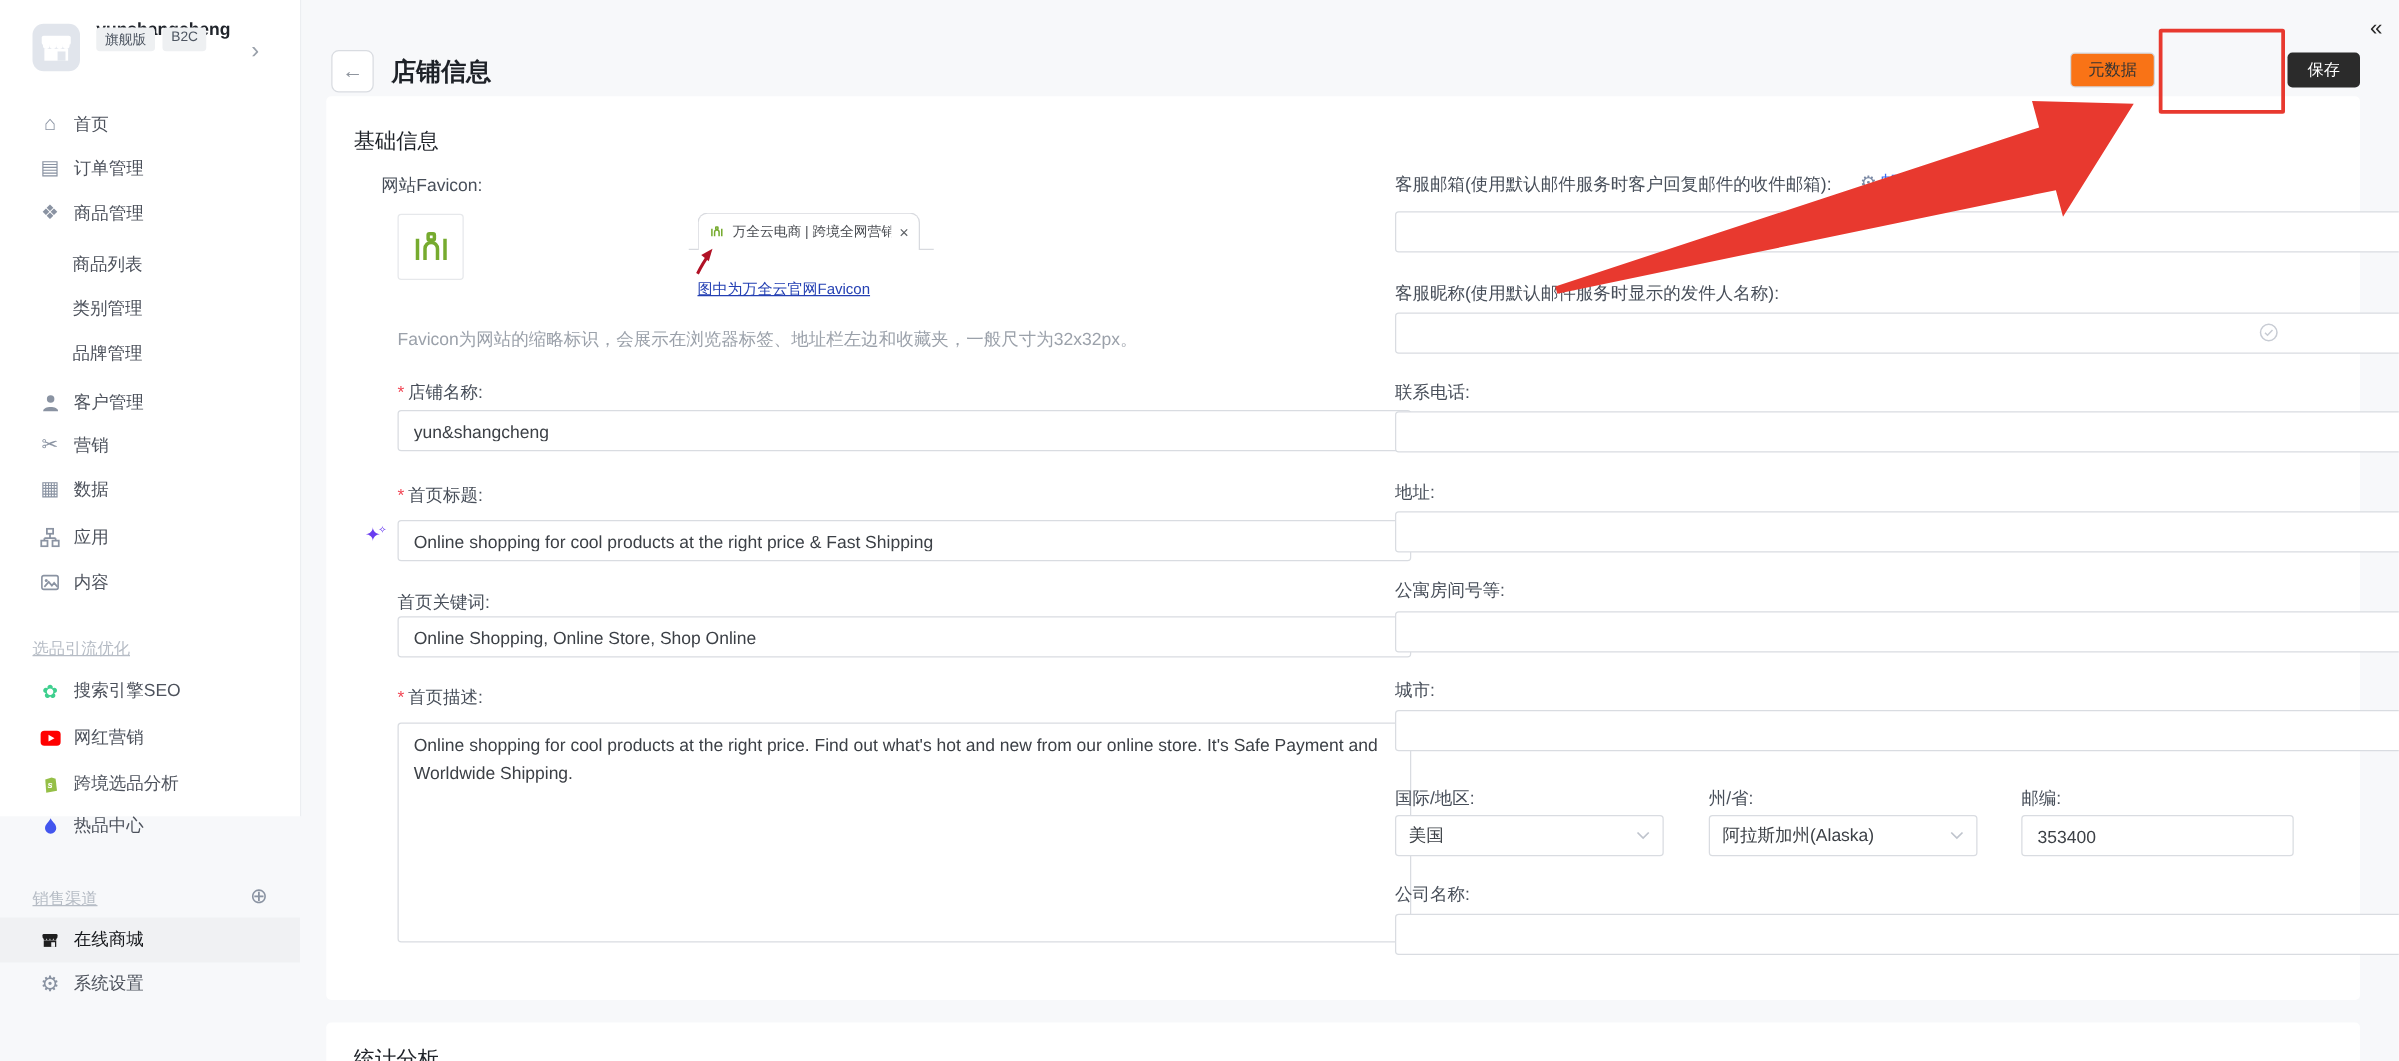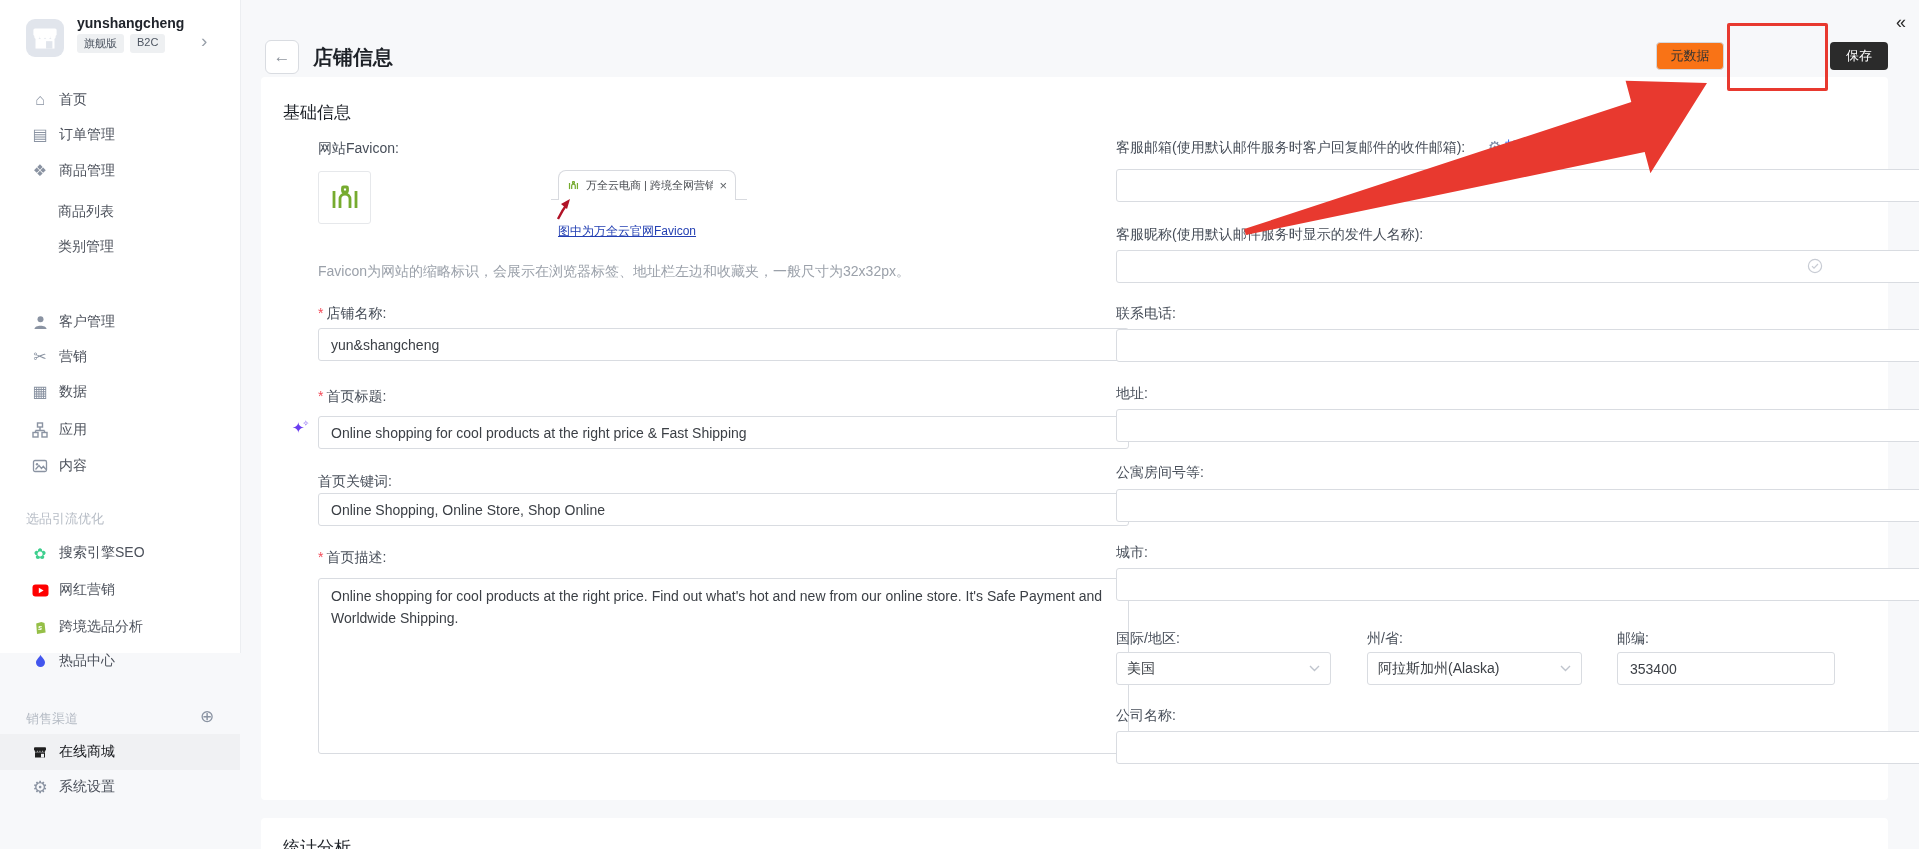--- a/index.html
+++ b/index.html
@@ -4,31 +4,31 @@
 <style>
   * { margin:0; padding:0; box-sizing:border-box; }
   html,body { width:1919px; height:849px; }
   body { font-family:"Liberation Sans", sans-serif; background:#f7f8fa; position:relative; overflow:hidden; color:#3c4046; }
   .abs { position:absolute; }
 
   
   #sidebar { position:absolute; left:0; top:0; width:241px; height:653px; background:#fff; border-right:1px solid #eceef1; z-index:5; }
   .avatar { position:absolute; left:26px; top:19px; width:38px; height:38px; border-radius:9px; background:#e1e5ec; }
   .store-name { position:absolute; left:77px; top:15px; font-size:14px; font-weight:bold; color:#20242b; }
-  .badges { position:absolute; left:77px; top:34px; display:flex; gap:6px; }
+  .badges { position:absolute; left:77px; top:22px; display:flex; gap:6px; }
   .badge { background:#eef0f2; color:#4e5662; font-size:11px; padding:2px 7px; border-radius:3px; }
   .side-toggle { position:absolute; left:201px; top:30px; font-size:19px; color:#99a0aa; cursor:pointer; }
   .nav-item { position:absolute; left:0; width:100%; height:36px; display:flex; align-items:center; padding-left:30px; cursor:pointer; }
   .nav-item.sub { padding-left:58px; }
   .nav-item.active { background:#f0f1f3; }
   .ni { width:20px; text-align:center; font-size:16px; color:#8a93a2; margin-right:9px; line-height:1; display:inline-flex; justify-content:center; align-items:center; }
   .nav-item.active .ni { color:#16181c; }
   .nl { font-size:14px; color:#4d525c; white-space:nowrap; }
   .nav-item.active .nl { color:#16181c; }
-  .sec-label { position:absolute; left:26px; font-size:13px; color:#b6bcc5; }
+  .sec-label { position:absolute; left:26px; font-size:13px; color:#b6bcc5;text-decoration:underline; }
   .add-icon { position:absolute; left:200px; font-size:17px; color:#8a93a2; cursor:pointer; }
 
   
   .back-btn { position:absolute; left:265px; top:40px; width:34px; height:34px; background:#fff; border:1px solid #d9dce1; border-radius:6px; display:flex; align-items:center; justify-content:center; color:#8f959e; font-size:17px; cursor:pointer; z-index:6; }
   .page-title { position:absolute; left:313px; top:44px; font-size:20px; font-weight:bold; color:#1e2228; z-index:6; }
   .btn-meta { position:absolute; left:1656px; top:42px; width:68px; height:28px; background:#f97316; border:1px solid #d5d8dd; border-radius:4px; font-size:13px; color:#333; cursor:pointer; z-index:41; font-family:"Liberation Sans",sans-serif; }
   .btn-save { position:absolute; left:1830px; top:42px; width:58px; height:28px; background:#2b2b2b; border:none; border-radius:4px; font-size:13px; color:#fff; cursor:pointer; z-index:41; font-family:"Liberation Sans",sans-serif; }
   .panel-collapse { position:absolute; left:1896px; top:12px; font-size:18px; color:#2a2a2a; cursor:pointer; z-index:6; }
 
   
@@ -97,20 +97,23 @@
   <div class="nav-item" style="top:153px">
     <span class="ni">❖</span>
     <span class="nl">商品管理</span>
   </div>
   <div class="nav-item sub" style="top:194px">
     <span class="nl">商品列表</span>
   </div>
   <div class="nav-item sub" style="top:229px">
     <span class="nl">类别管理</span>
   </div>
+  <div class="nav-item sub" style="top:265px">
+    <span class="nl">品牌管理</span>
+  </div>
   <div class="nav-item" style="top:304px">
     <span class="ni">
       <svg width="15" height="15" viewBox="0 0 15 15">
           <circle cx="7.5" cy="4.2" r="3" fill="#8a93a2"></circle>
           <path d="M1.5 14C1.5 9.5 13.5 9.5 13.5 14Z" fill="#8a93a2"></path>
         </svg>
     </span>
     <span class="nl">客户管理</span>
   </div>
   <div class="nav-item" style="top:339px">
@@ -201,21 +204,21 @@
   <span>←</span>
 </div>
 <div class="page-title">店铺信息</div>
 <button class="btn-meta">元数据</button>
 <button class="btn-save">保存</button>
 <span class="panel-collapse">«</span>
 
 <div id="card1">
   <div class="sec-title" style="left:22px;top:24px">基础信息</div>
 
-  <div class="lbl" style="left:57px;top:63px">网站Favicon:</div>
+  <div class="lbl" style="left:44px;top:63px">网站Favicon:</div>
   <div class="fav-box">
     <svg width="36" height="36" viewBox="0 0 36 36" fill="none" stroke="#76ab2f" stroke-width="2.8">
       <path d="M7 28V11"></path>
         <path d="M29 28V11"></path>
         <path d="M13 28V19a5 5 0 0 1 10 0v9"></path>
         <rect x="15.5" y="7" width="5" height="5" rx="1"></rect>
     </svg>
   </div>
   <div class="tab-baseline"></div>
   <div class="tab-mock">

